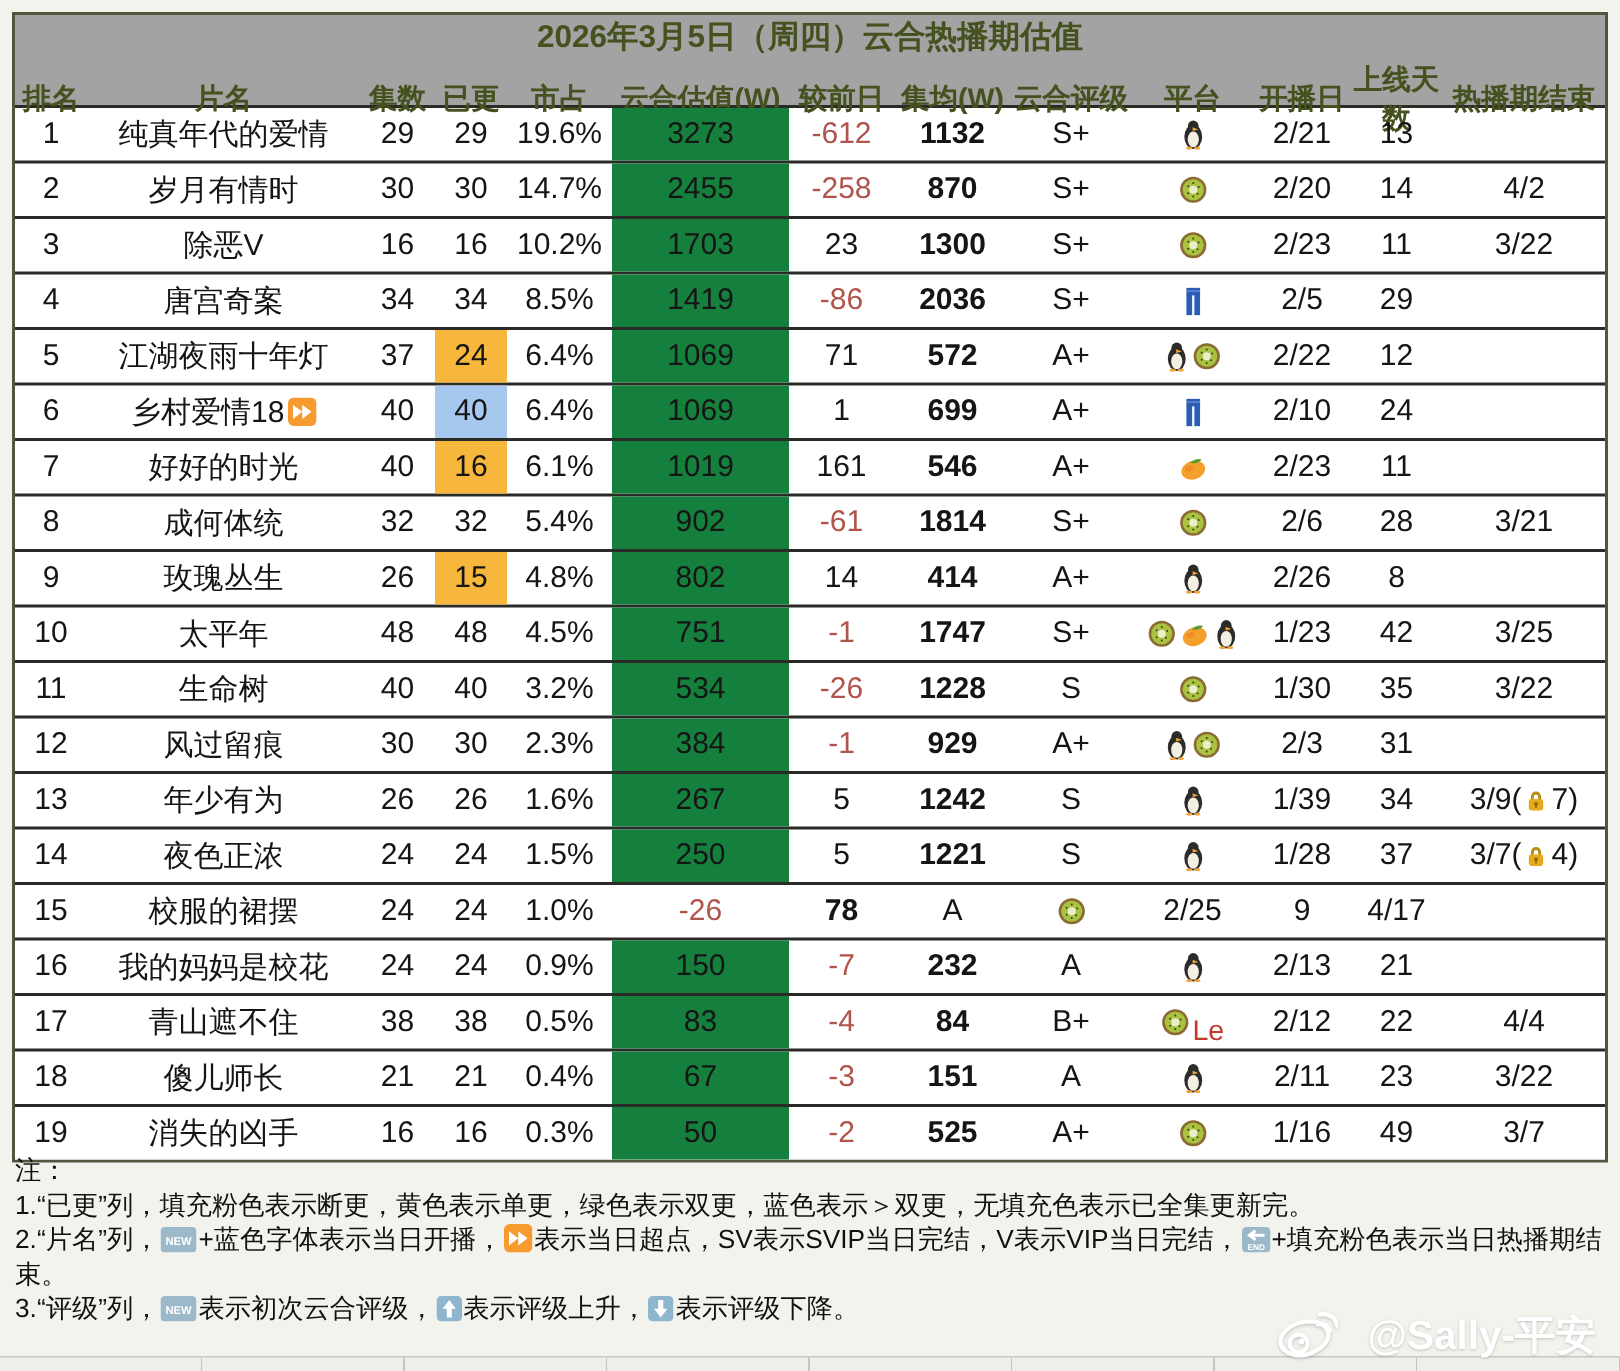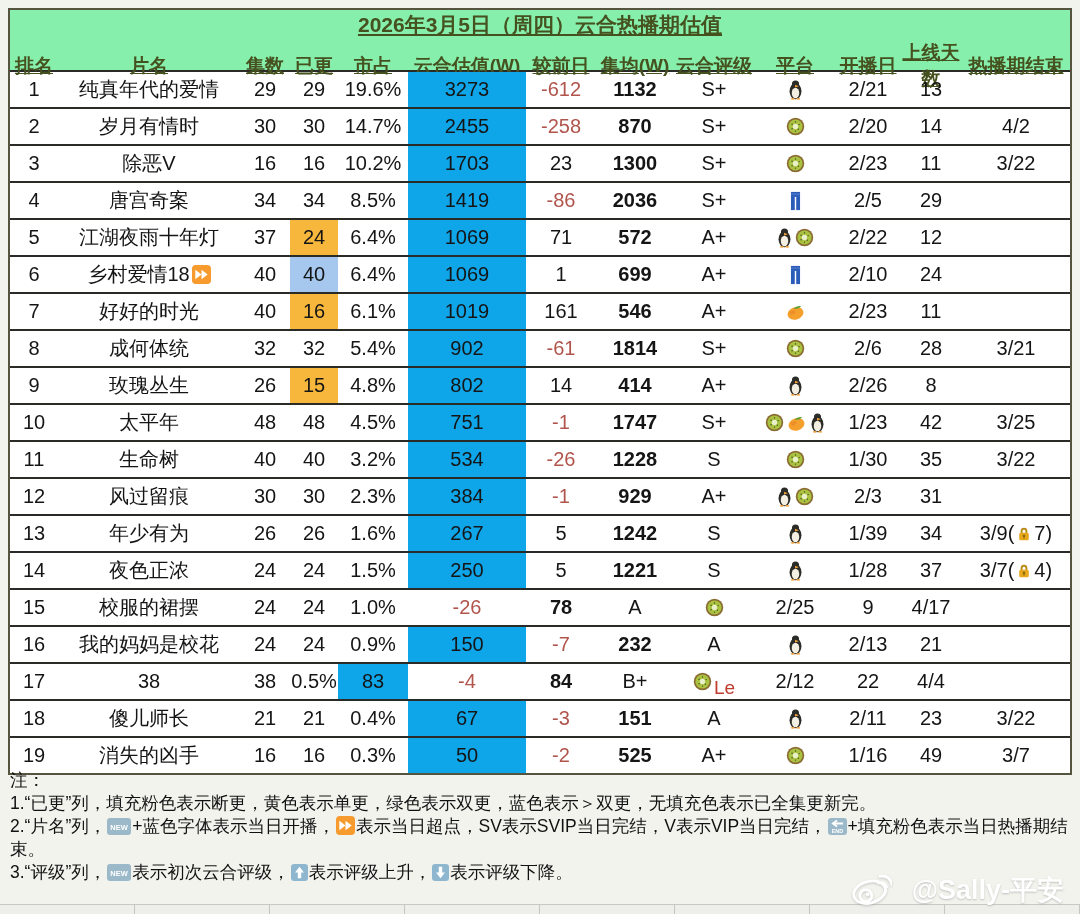--- a/index.html
+++ b/index.html
@@ -6,39 +6,39 @@
   body{
     width:1080px;height:914px;position:relative;overflow:hidden;
     background:#f3f3ee;
     font-family:"Liberation Sans","DejaVu Sans",sans-serif;
     color:#151515;
   }
   .sheet{
     position:absolute;left:8px;top:8px;width:1060px;
     border:2px solid #55543e;background:#fff;
   }
-  .thead{background:#86efac;color:#45511f;text-decoration:underline;}
+  .thead{background:#a3a3a3;color:#45511f;}
   .title{
     height:30px;line-height:30px;text-align:center;
     font-size:21px;font-weight:bold;
   }
   .subrow{position:relative;height:29px;font-size:19px;font-weight:bold;}
   .src{position:absolute;left:174px;top:2px;display:inline-flex;align-items:center;gap:1px;}
   .mkt{position:absolute;left:538px;top:2px;}
   .prev{position:absolute;left:748px;top:2px;}
   .grid{
     display:grid;
     grid-template-columns:48px 182px 50px 48px 70px 118px 70px 78px 80px 82px 64px 62px 108px;
     align-items:center;
   }
   .cols{height:30px;font-size:19px;font-weight:bold;}
   .cols > div{text-align:center;}
   .row{height:35px;border-top:2px solid #2a2a26;font-size:20px;background:#fff;}
   .row > div{text-align:center;display:flex;justify-content:center;align-items:center;gap:2px;height:100%;}
-  .cell-est{background:#0ea5e9;}
+  .cell-est{background:#15803d;}
   .cell-avg{font-weight:bold;}
   .neg{color:#b0544c;}
   .fill-yellow{background:#f6b73c;}
   .fill-blue{background:#a6c8ef;}
   .plat-suffix{color:#c03b2e;font-size:19px;margin-top:12px;}
   .icn{display:inline-flex;align-items:center;justify-content:center;line-height:0;}
   .icn svg{display:block;}
   .notes{
     position:absolute;left:10px;top:769px;width:1062px;
     font-size:17.5px;line-height:1.32;color:#111;
@@ -598,20 +598,23 @@
               <ellipse cx="13.2" cy="23" rx="2.4" ry="1.1" fill="#f2a33c"></ellipse>
             </svg>
           </span>
         </div>
         <div>2/13</div>
         <div>21</div>
         <div></div>
       </div>
       <div class="row grid">
         <div>17</div>
+        <div>
+          <span>青山遮不住</span>
+        </div>
         <div>38</div>
         <div>38</div>
         <div>0.5%</div>
         <div class="cell-est">83</div>
         <div class="neg">-4</div>
         <div class="cell-avg">84</div>
         <div>B+</div>
         <div>
           <span class="icn">
             <svg width="19" height="19" viewBox="0 0 20 20">

